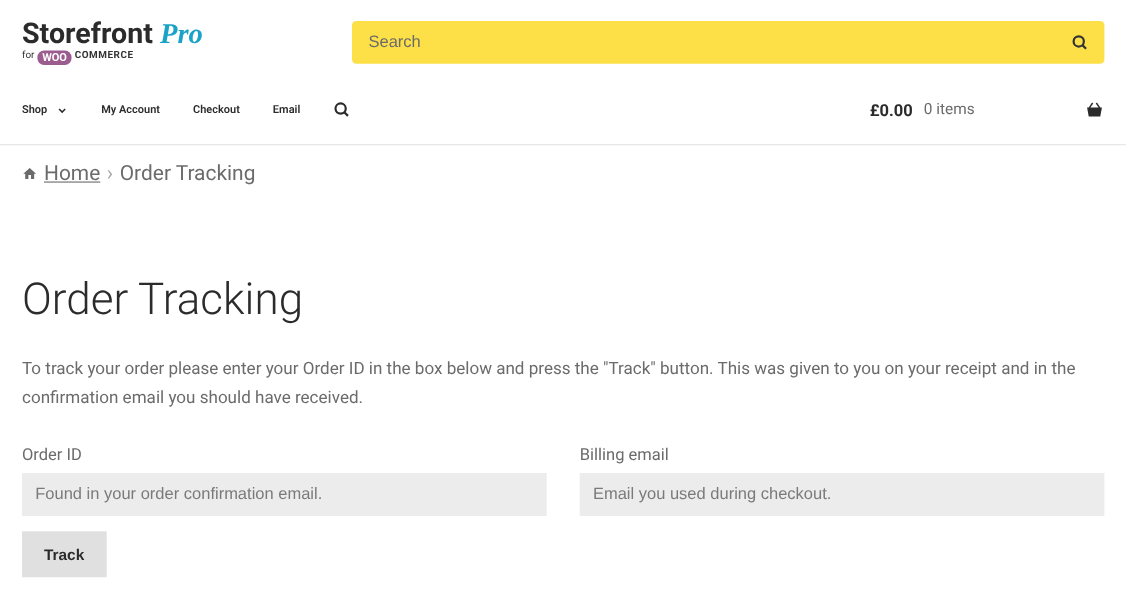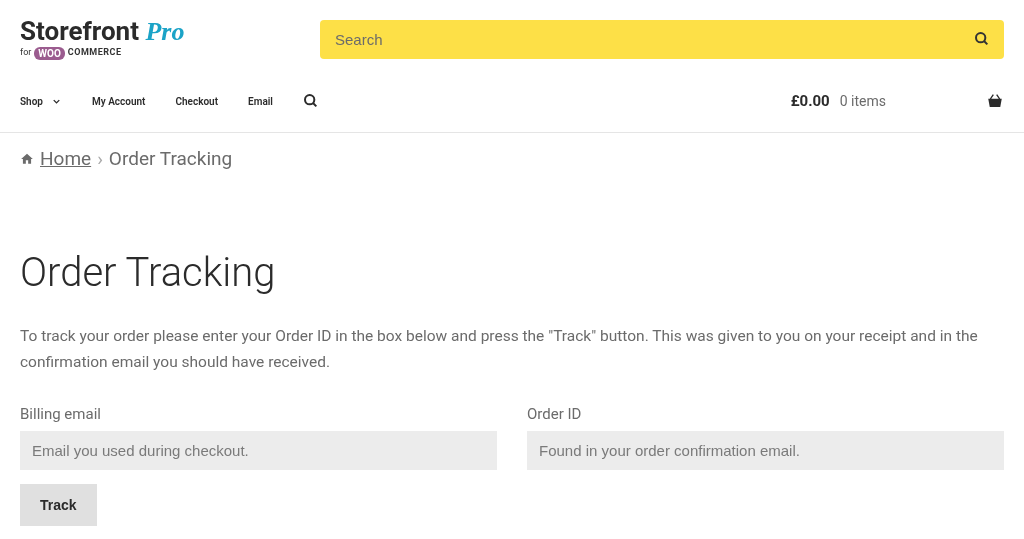--- a/index.html
+++ b/index.html
@@ -237,23 +237,23 @@
     <a>Home</a>
     <span class="breadcrumb-sep">›</span>
     <span>Order Tracking</span>
   </div>
 
   <h1 class="page-title">Order Tracking</h1>
   <p class="page-desc">To track your order please enter your Order ID in the box below and press the "Track" button. This was given to you on your receipt and in the confirmation email you should have received.</p>
 
   <div class="form-row">
     <div class="form-col">
+      <label class="form-label">Order ID</label>
+      <input class="form-input" type="text" placeholder="Found in your order confirmation email." style="">
+    </div>
+    <div class="form-col">
       <label class="form-label">Billing email</label>
       <input class="form-input" type="text" placeholder="Email you used during checkout." style="">
     </div>
-    <div class="form-col">
-      <label class="form-label">Order ID</label>
-      <input class="form-input" type="text" placeholder="Found in your order confirmation email." style="">
-    </div>
   </div>
 
   <button class="track-btn">Track</button>
 </div>
 
 </body></html>

